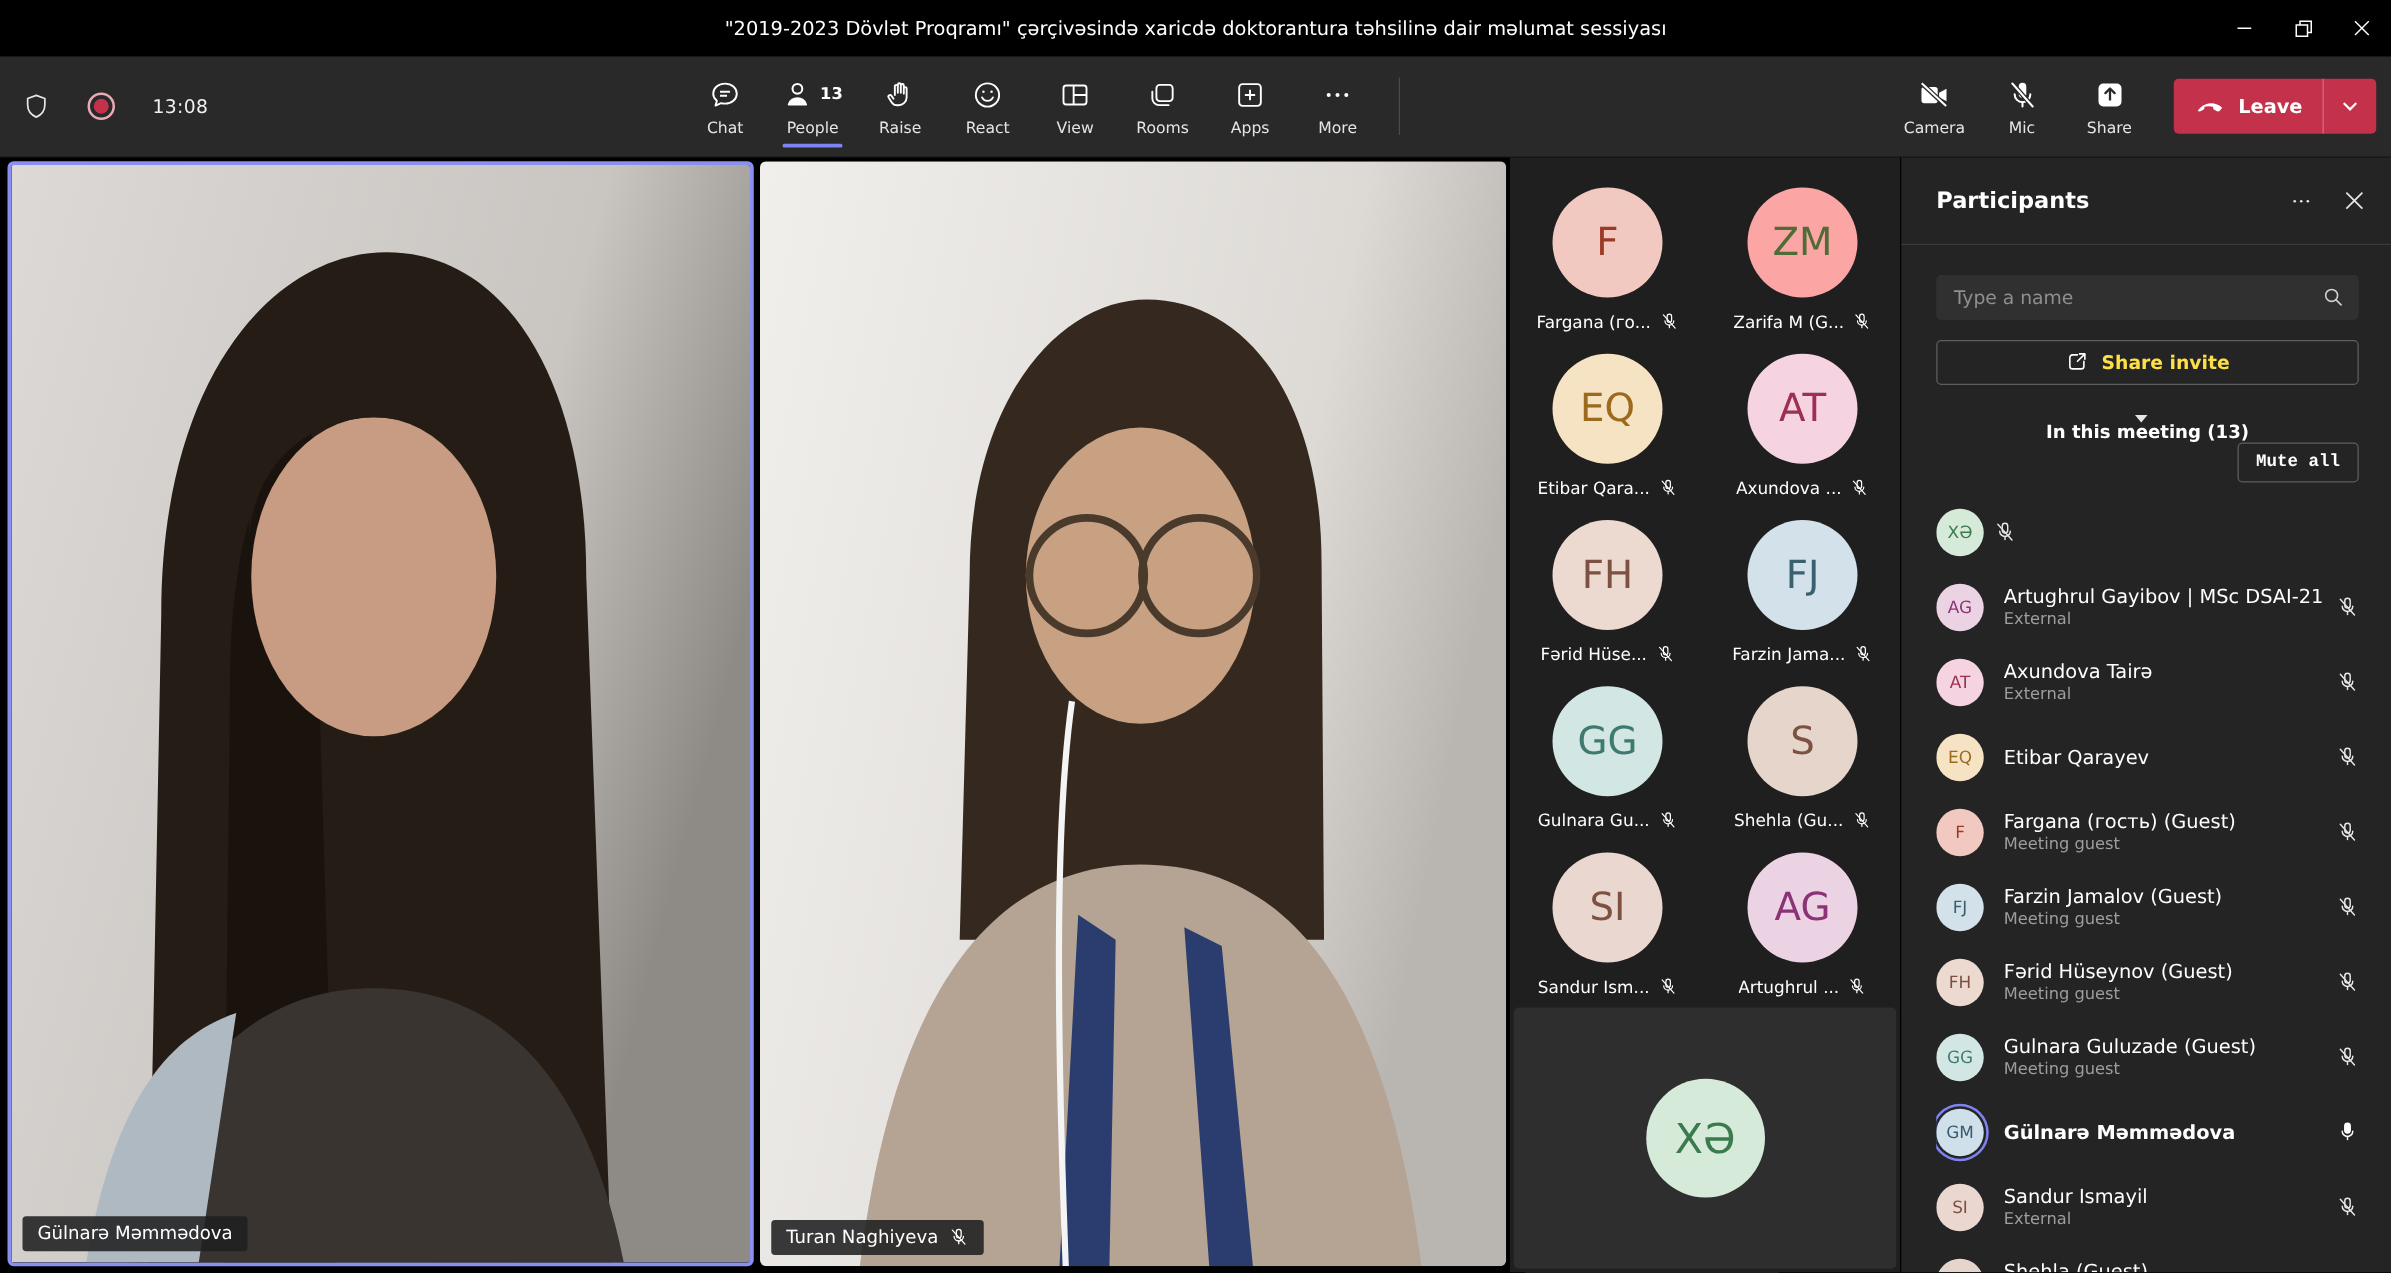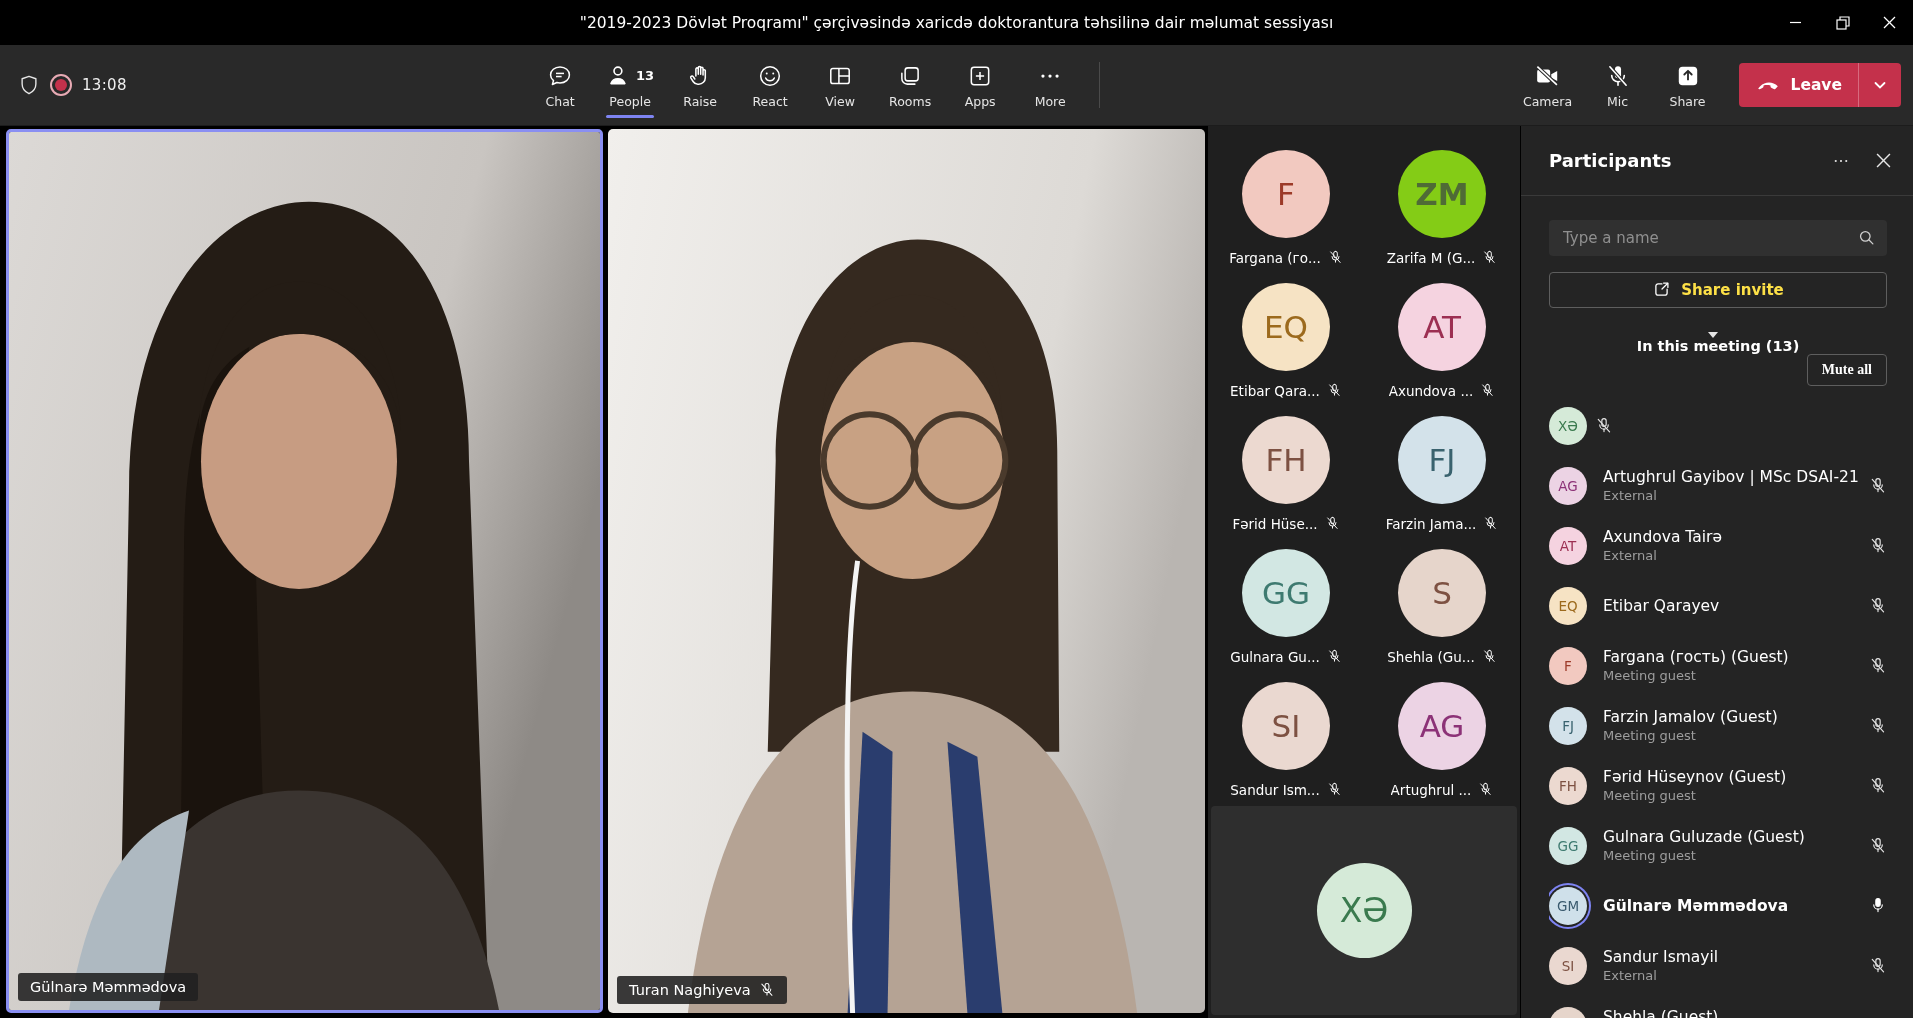--- a/index.html
+++ b/index.html
@@ -8,21 +8,21 @@
   .app { width:1913px; height:1018px; display:flex; flex-direction:column; }
 
   
   .titlebar { height:45px; background:#000; display:flex; align-items:center; position:relative; flex:0 0 auto; }
   .titlebar-text { position:absolute; left:0; right:0; text-align:center; color:#fff; font-size:15.5px; }
   .win-controls { margin-left:auto; display:flex; height:100%; z-index:2; }
   .win-btn { width:47px; height:100%; display:flex; align-items:center; justify-content:center; color:#e8e8e8; }
 
   
   .toolbar { height:81px; background:#292929; display:flex; align-items:center; padding:0 12px 0 18px; flex:0 0 auto; border-bottom:1px solid #1c1c1c; }
-  .tb-left { display:flex; align-items:center; gap:8px; color:#fff; }
+  .tb-left { display:flex; align-items:center; gap:28px; color:#fff; }
   .tb-time { font-size:15px; color:#f0f0f0; letter-spacing:.3px; }
   .tabs { margin-left:auto; display:flex; align-items:flex-start; }
   .tab { width:70px; height:70px; display:flex; flex-direction:column; align-items:center; justify-content:center; position:relative; color:#fff; cursor:default; }
   .tab-ic { height:28px; display:flex; align-items:center; gap:4px; }
   .tab-lbl { font-size:12.5px; color:#e5e5e5; margin-top:4px; }
   .tab-badge { font-size:13px; font-weight:bold; color:#fff; }
   .tab-badge:empty { display:none; }
   .tab .underline { display:none; }
   .tab.active .underline { display:block; position:absolute; bottom:2px; left:11px; width:48px; height:3px; border-radius:2px; background:#7e84f2; }
   .tb-divider { width:1px; height:46px; background:#4a4a4a; margin:0 14px; }
@@ -61,21 +61,21 @@
   .search-box { height:38px; background:#303030; border-radius:4px; display:flex; align-items:center; padding:0 12px 0 14px; }
   .search-box input { flex:1; background:transparent; border:none; outline:none; color:#e6e6e6; font-size:15px; font-family:inherit; }
   .search-box input::placeholder { color:#8f8f8f; }
   .search-ic { color:#cfcfcf; display:flex; }
   .share-invite { margin-top:16px; height:38px; border:1px solid #5e5e5e; border-radius:4px; background:transparent;
     color:#fde047; font-size:15px; font-weight:bold; display:flex; align-items:center; justify-content:center; gap:10px; font-family:inherit; }
   .section-row { margin-top:24px; display:flex; align-items:center;flex-direction:column; }
   .tri-down { width:0; height:0; border-left:5px solid transparent; border-right:5px solid transparent; border-top:6px solid #e6e6e6; margin-right:10px; }
   .section-label { color:#fff; font-size:14.5px; font-weight:bold; }
   .mute-all { margin-left:auto; height:32px; padding:0 14px; border:1px solid #5e5e5e; border-radius:4px; background:transparent;
-    color:#fff; font-size:14px; font-weight:bold; font-family:Liberation Serif, serif; }
+    color:#fff; font-size:14px; font-weight:bold; font-family:Liberation Mono, monospace; }
   .members { margin-top:10px; overflow:hidden; }
   .member { height:60px; display:flex; align-items:center; }
   .m-avatar { width:38px; height:38px; border-radius:50%; flex:0 0 auto; display:flex; align-items:center; justify-content:center; font-size:13.5px; }
   .m-avatar.ring { box-shadow:0 0 0 2px #242424, 0 0 0 4px #7e84f2; }
   .m-text { margin-left:16px; flex:1; min-width:0; }
   .m-name { color:#fff; font-size:15.5px; white-space:nowrap; overflow:hidden; }
   .m-name.bold { font-weight:bold; }
   .m-sub { color:#9d9d9d; font-size:13px; margin-top:2px; }
   .m-sub:empty { display:none; }
   .m-mic { color:#e6e6e6; display:flex; padding-left:8px; }
@@ -351,21 +351,21 @@
                 <svg width="15" height="15" viewBox="0 0 20 20" fill="none" stroke="#fff" stroke-width="1.3" stroke-linecap="round">
                   <rect x="7.6" y="1.8" width="4.8" height="8.6" rx="2.4"></rect>
                   <path d="M5.3 8.8 a4.7 4.7 0 0 0 9.4 0"></path>
                   <line x1="10" y1="13.5" x2="10" y2="16.2"></line>
                   <line x1="3.6" y1="2.6" x2="16.2" y2="16.6"></line>
                 </svg>
               </span>
             </div>
           </div>
           <div class="gtile">
-            <div class="g-avatar" style="background: #84cc16; color: rgb(79, 107, 54); font-weight: bold;">
+            <div class="g-avatar" style="background: #fca5a5; color: rgb(79, 107, 54);">
               <span>ZM</span>
             </div>
             <div class="g-cap">
               <span class="g-name">Zarifa M (G...</span>
               <span class="g-mic">
                 <svg width="15" height="15" viewBox="0 0 20 20" fill="none" stroke="#fff" stroke-width="1.3" stroke-linecap="round">
                   <rect x="7.6" y="1.8" width="4.8" height="8.6" rx="2.4"></rect>
                   <path d="M5.3 8.8 a4.7 4.7 0 0 0 9.4 0"></path>
                   <line x1="10" y1="13.5" x2="10" y2="16.2"></line>
                   <line x1="3.6" y1="2.6" x2="16.2" y2="16.6"></line>

